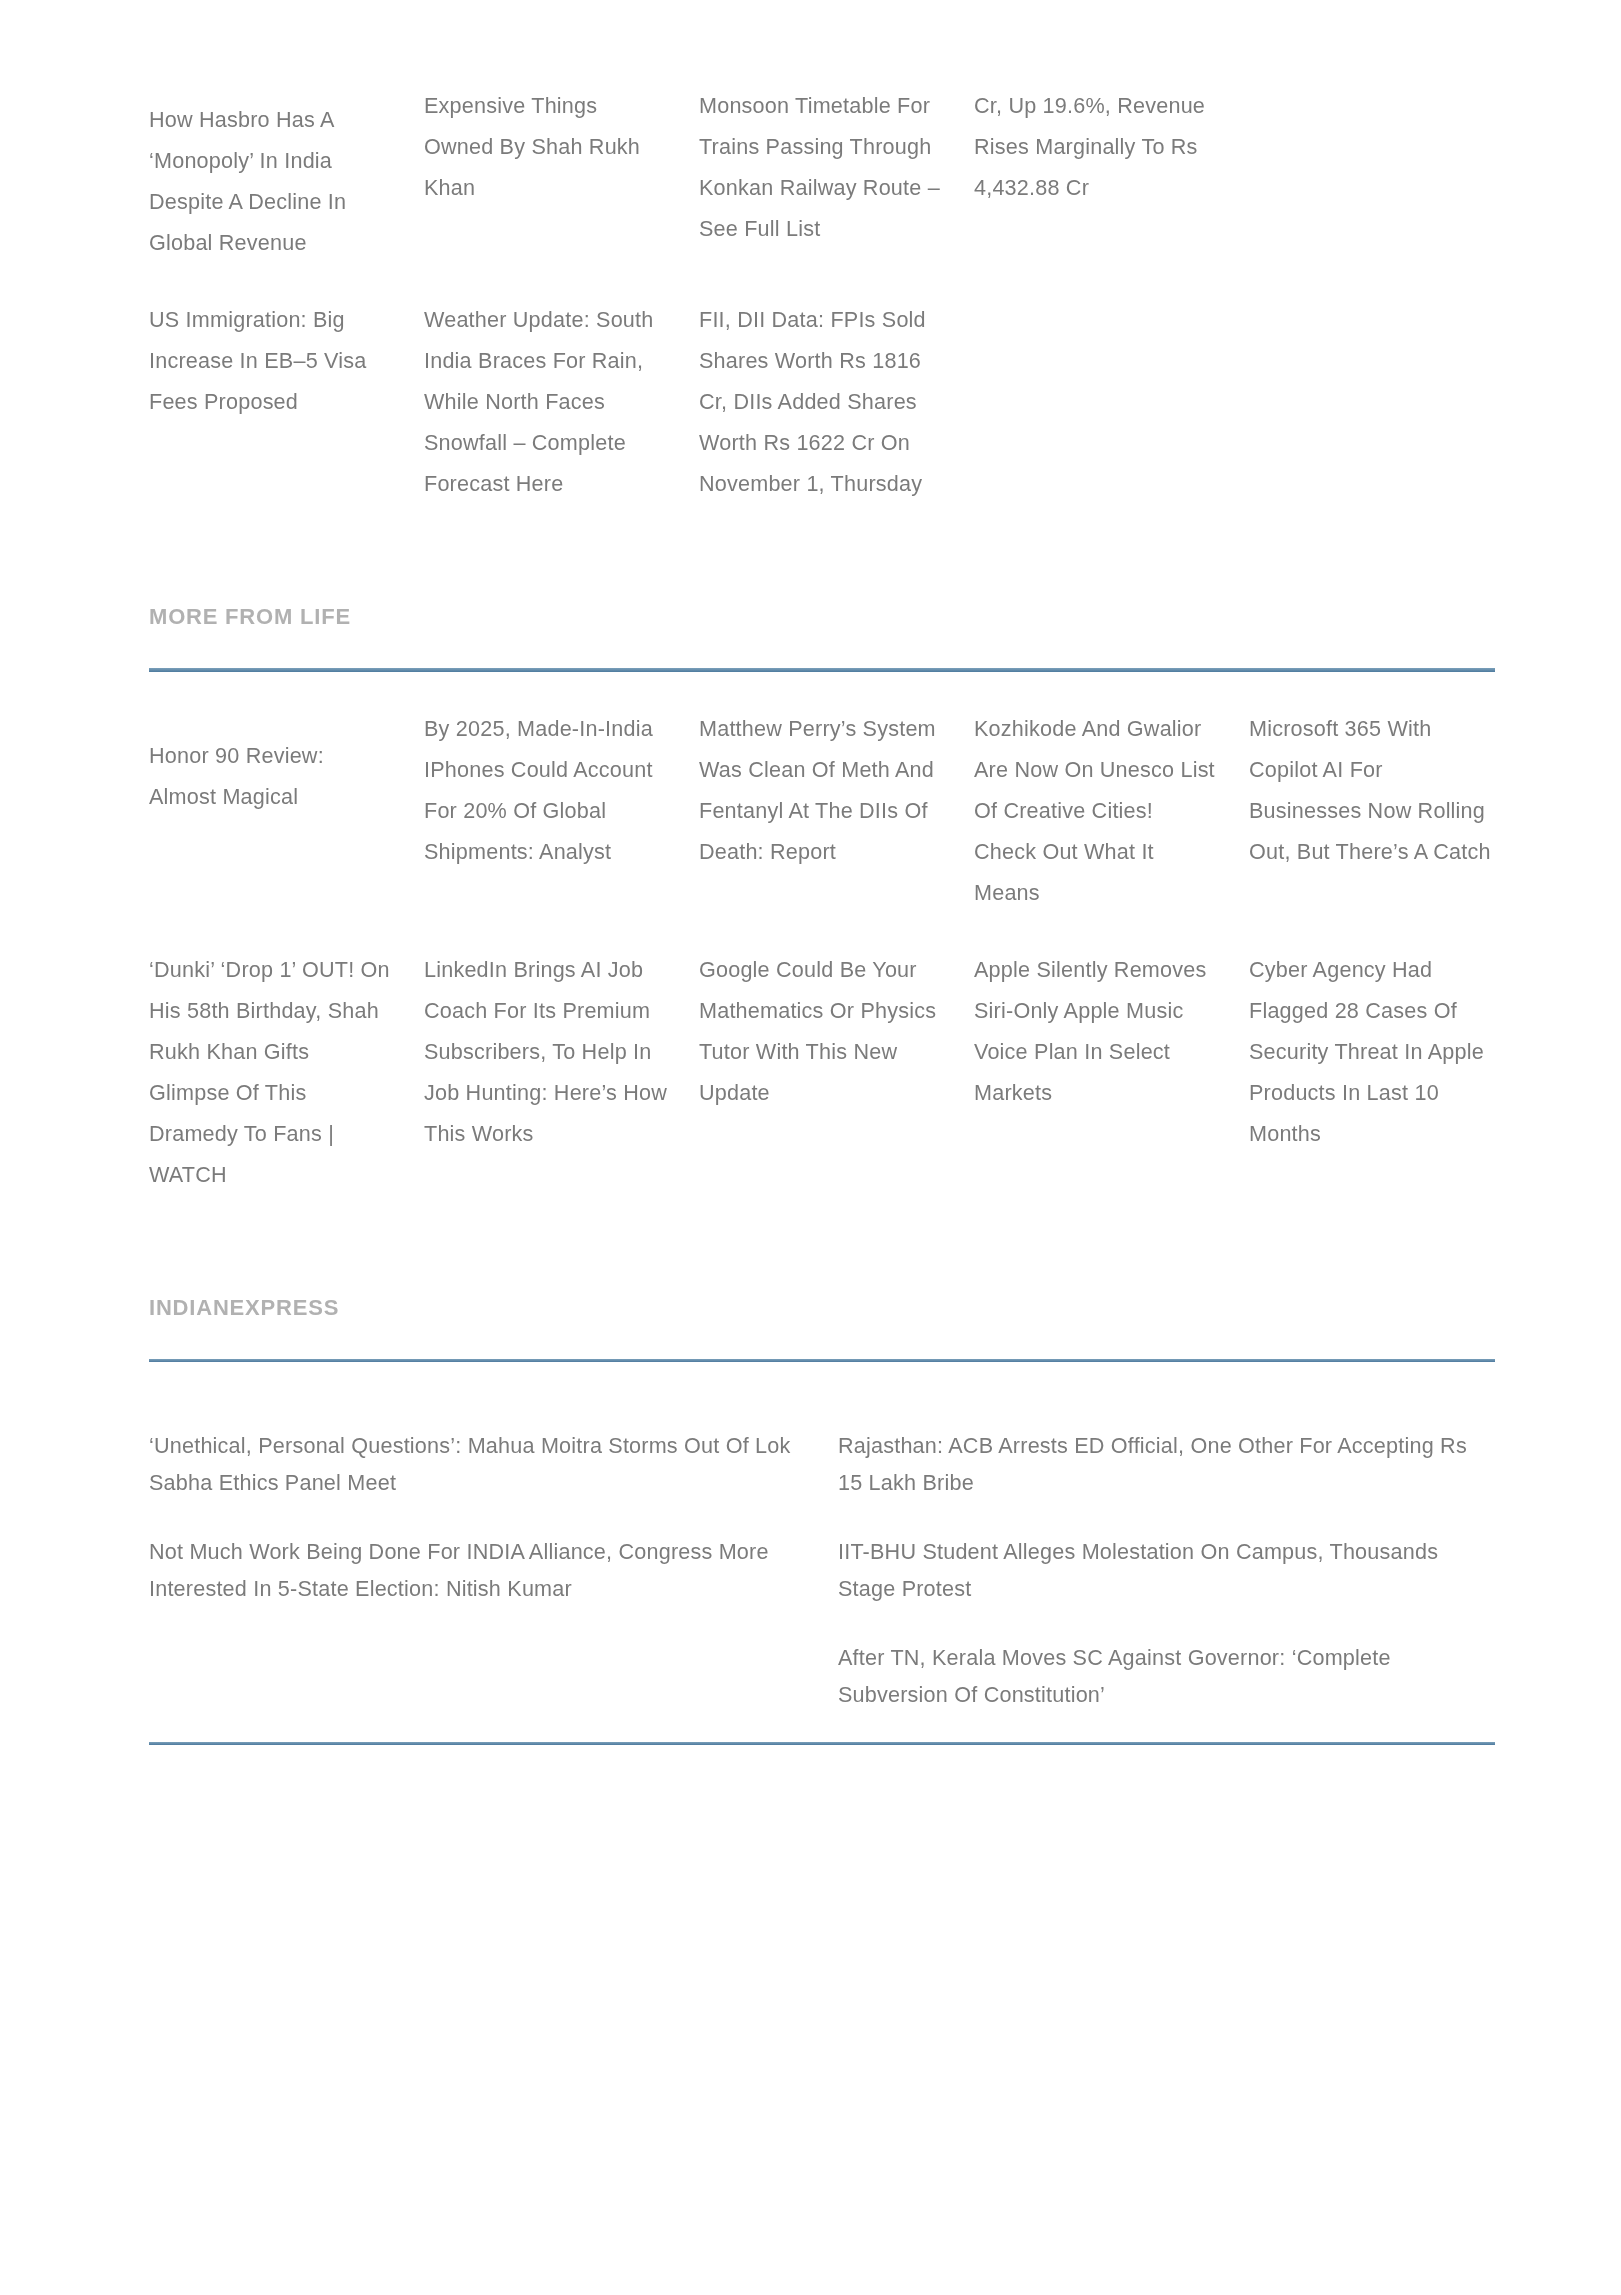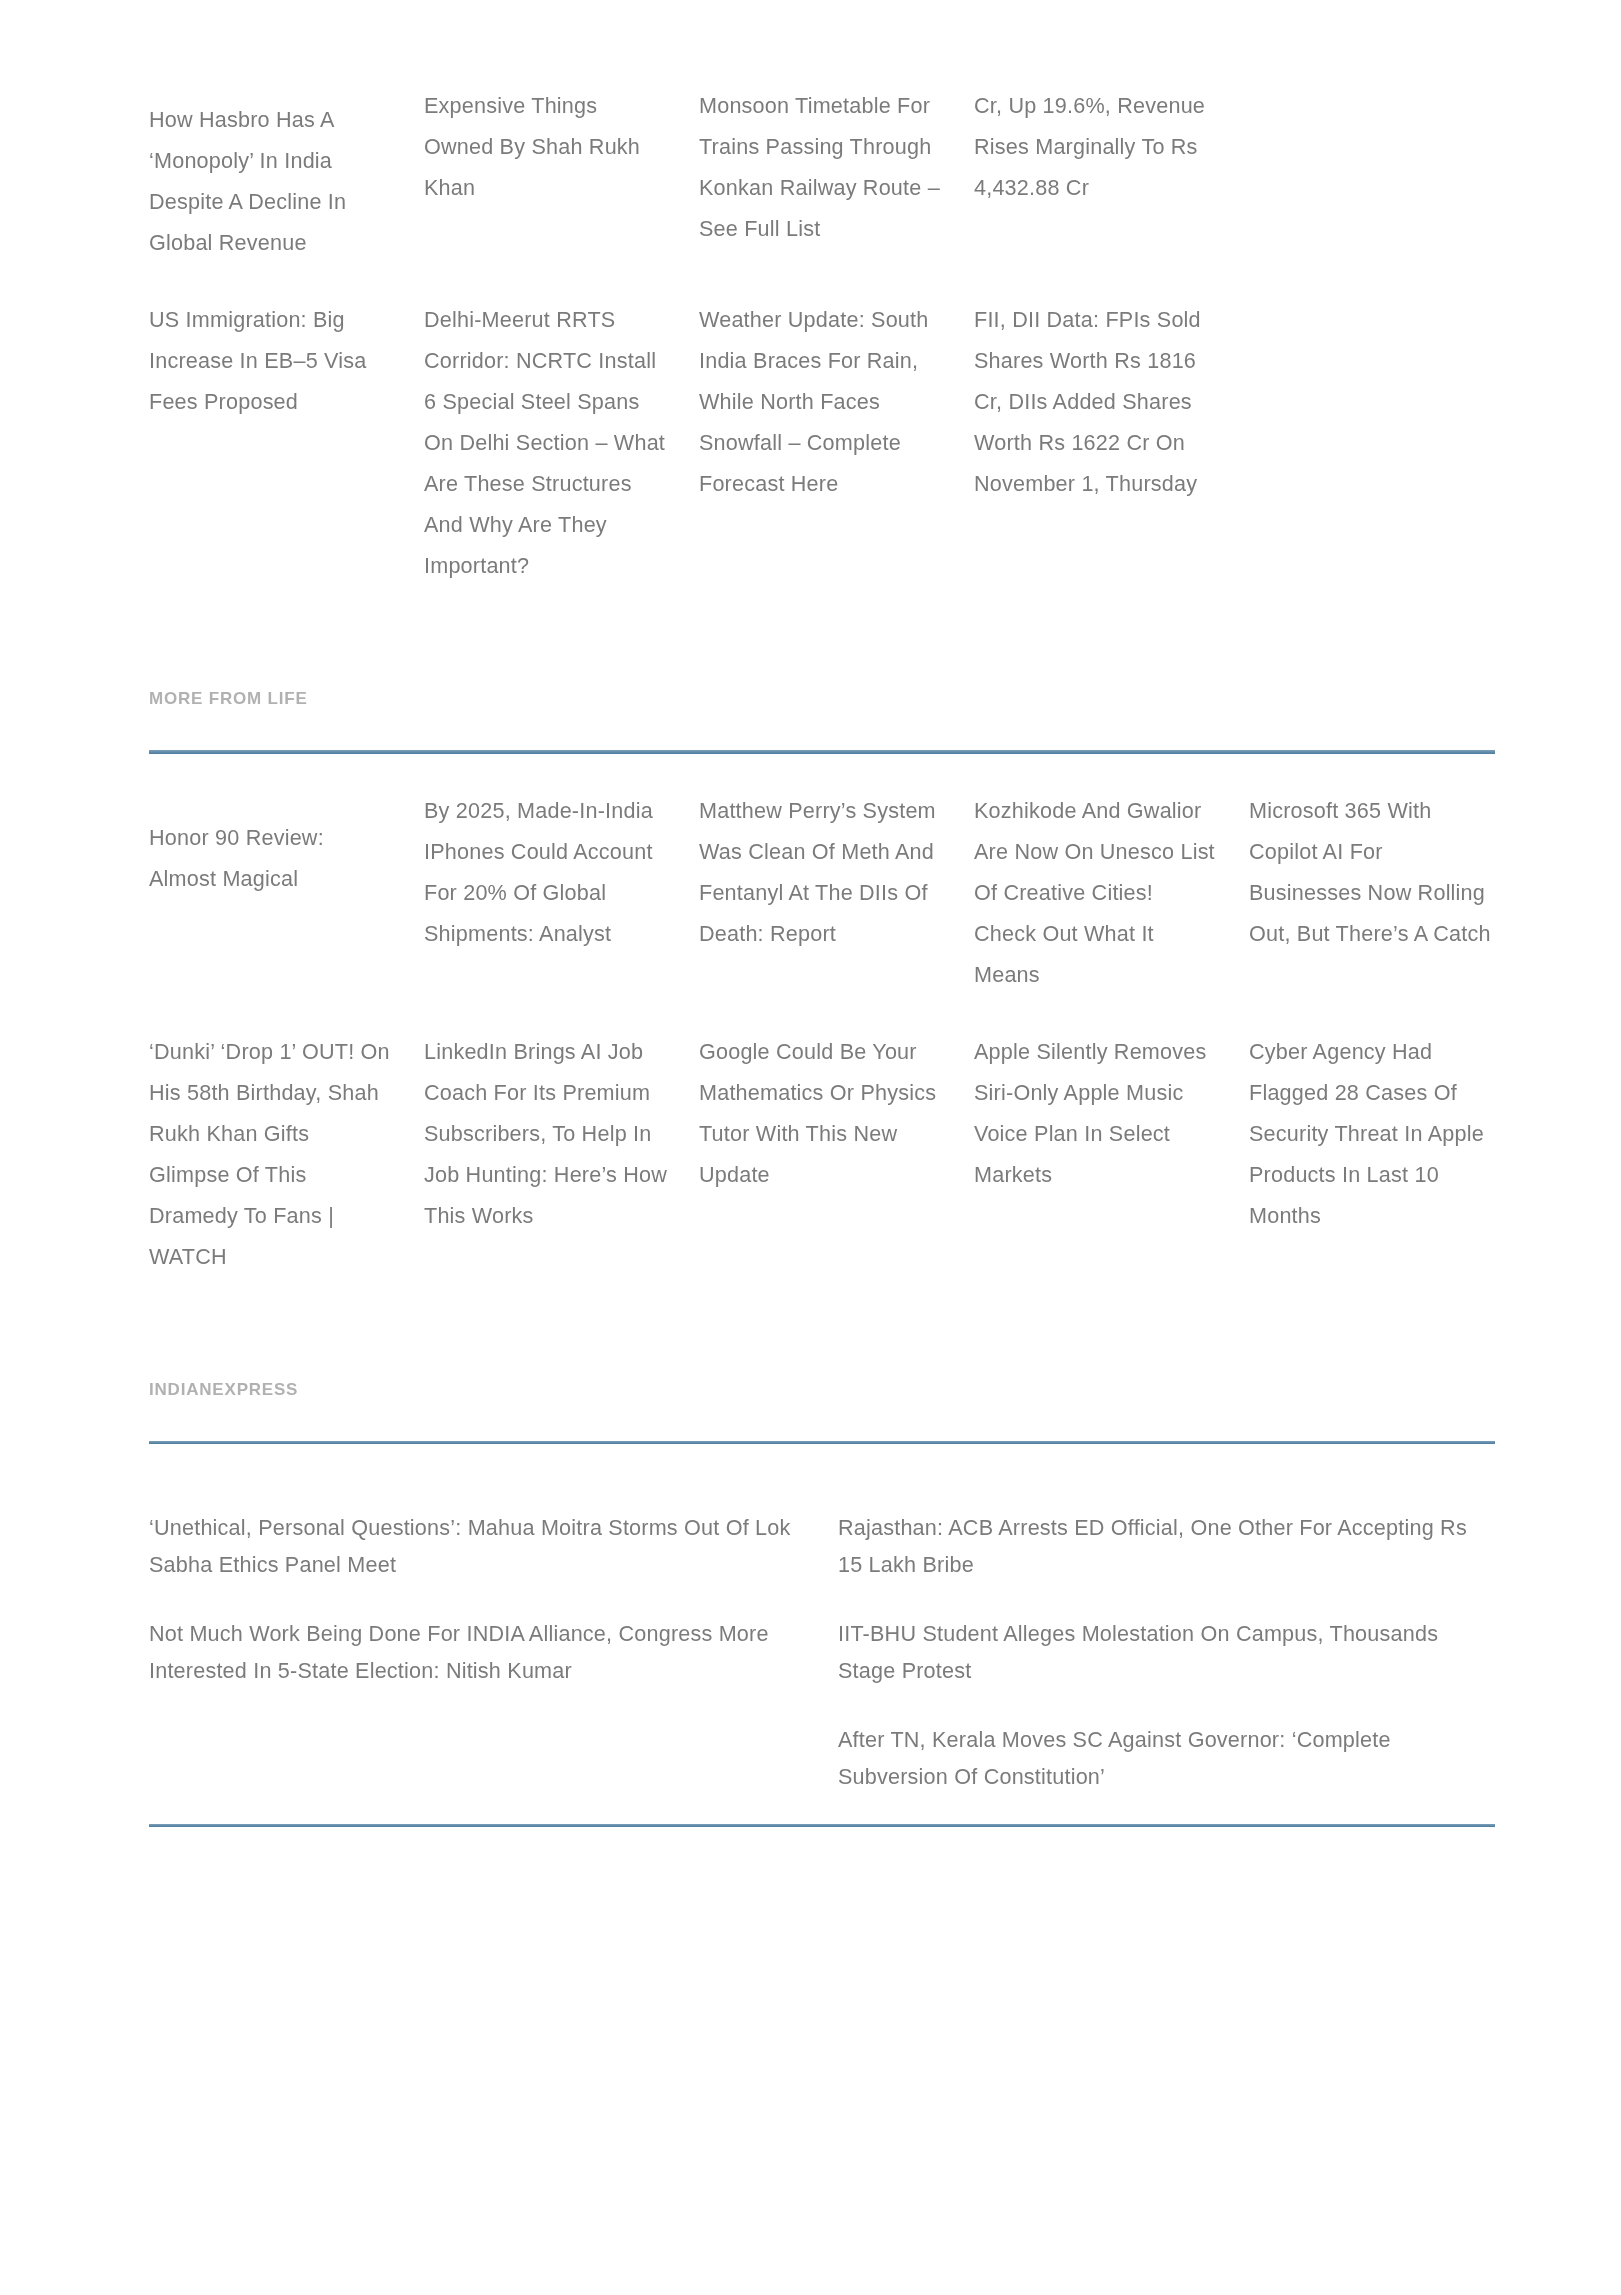--- a/index.html
+++ b/index.html
@@ -40,21 +40,21 @@
     cursor: pointer;
   }
   .nudge-sm { padding-top: 14.4px; }   
   .nudge-md { padding-top: 27.5px; }
   
   .top-grid { padding-top: 85px; }
   section.linkblock { margin-top: 98px; }
   h2.section-title {
     margin: 0;
     color: #b1b1b1;
-    font-size: 17px;
+    font-size: 22px;
     line-height: 29px;
     font-weight: bold;
     letter-spacing: 0.8px;
   }
   .rule {
     border: none;
     height: 3.3px;
     margin: 37px 0 0 0;
     background: linear-gradient(#7ba0ba, #4d7a9e);
     background-color: #54809f;
@@ -81,21 +81,20 @@
 
     <section class="top-grid">
       <div class="grid-row">
         <a class="headline nudge-sm">How Hasbro Has A ‘Monopoly’ In India Despite A Decline In Global Revenue</a>
         <a class="headline">Expensive Things Owned By Shah Rukh Khan</a>
         <a class="headline">Monsoon Timetable For Trains Passing Through Konkan Railway Route – See Full List</a>
         <a class="headline">Cr, Up 19.6%, Revenue Rises Marginally To Rs 4,432.88 Cr</a>
       </div>
       <div class="grid-row">
         <a class="headline">US Immigration: Big Increase In EB–5 Visa Fees Proposed</a>
-        <a class="headline">Delhi-Meerut RRTS Corridor: NCRTC Install 6 Special Steel Spans On Delhi Section – What Are These Structures And Why Are They Important?</a>
         <a class="headline">Weather Update: South India Braces For Rain, While North Faces Snowfall – Complete Forecast Here</a>
         <a class="headline">FII, DII Data: FPIs Sold Shares Worth Rs 1816 Cr, DIIs Added Shares Worth Rs 1622 Cr On November 1, Thursday</a>
       </div>
     </section>
 
     <section class="linkblock">
       <h2 class="section-title">MORE FROM LIFE</h2>
       <hr class="rule">
       <div class="section-rows">
         <div class="grid-row">

